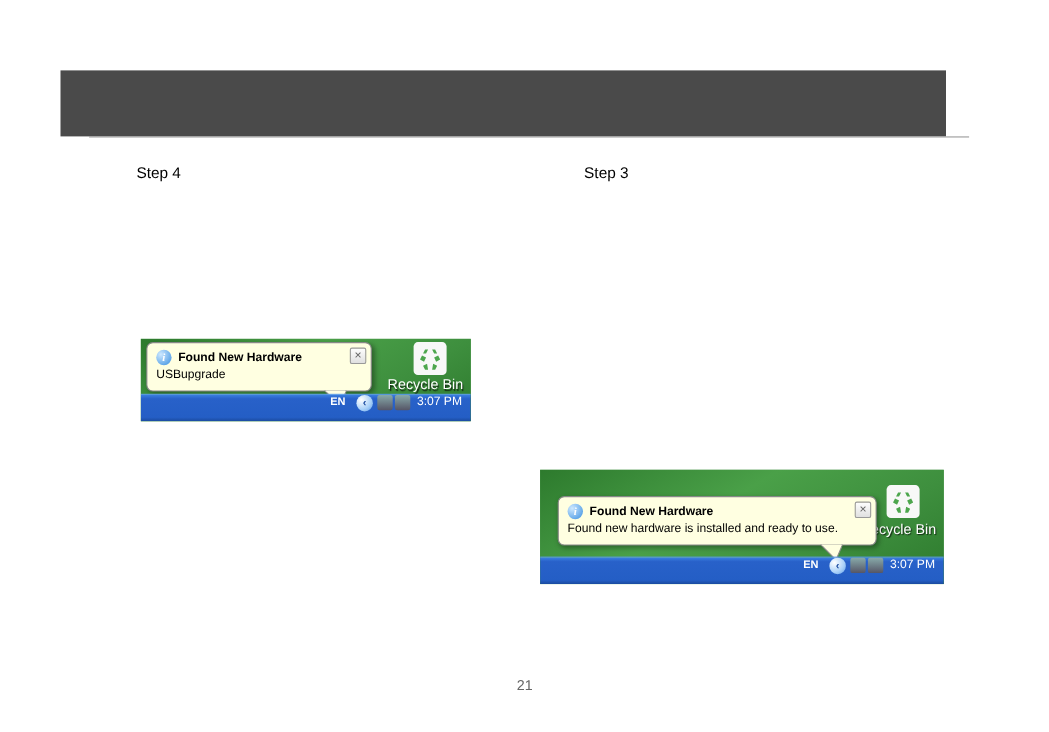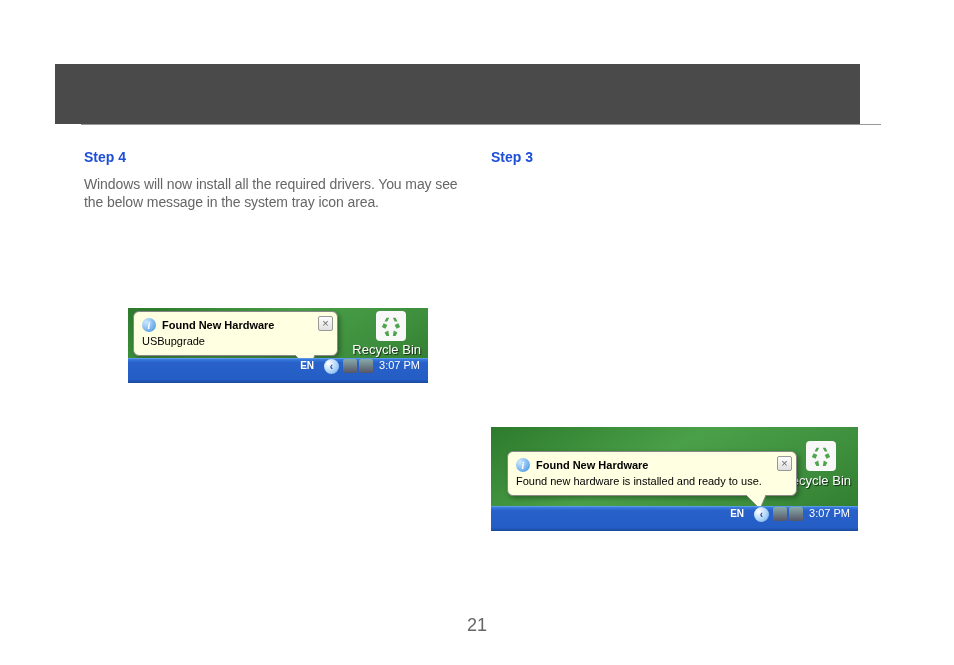--- a/index.html
+++ b/index.html
@@ -27,24 +27,25 @@
     background: #999;
   }
   .col {
     position: absolute;
     top: 149px;
     width: 387px;
   }
   .col.left { left: 84px; }
   .col.right { left: 491px; }
   .step-title {
-    font-weight: bold;
+    font-weight: normal;
     font-size: 14px;
-    color: #1d4ed8;
+    color: #000000;
     margin-bottom: 10px;
+    margin-left: 40px;
   }
   .step-body {
     font-size: 14px;
     color: #666;
     line-height: 1.3;
     letter-spacing: -0.1px;
   }
   .shot1 {
     position: absolute;
     left: 128px;
@@ -159,32 +160,31 @@
     font-size: 11px;
     line-height: 13px;
     text-align: center;
   }
   .page-num {
     position: absolute;
     left: 0; width: 954px;
     top: 615px;
     text-align: center;
     color: #666;
-    font-size: 18px;
+    font-size: 13px;
   }
 </style>
 </head>
 <body>
 
 <div class="header-bar"></div>
 <div class="divider"></div>
 
 <div class="col left">
   <div class="step-title">Step 4</div>
-  <div class="step-body">Windows will now install all the required drivers. You may see the below message in the system tray icon area.</div>
 </div>
 
 <div class="col right">
   <div class="step-title">Step 3</div>
 </div>
 
 <div class="shot shot1">
   <div class="desktop"></div>
   <div class="recycle-icon" style="top:3px; right:22px;">
     <svg viewBox="0 0 24 24">

